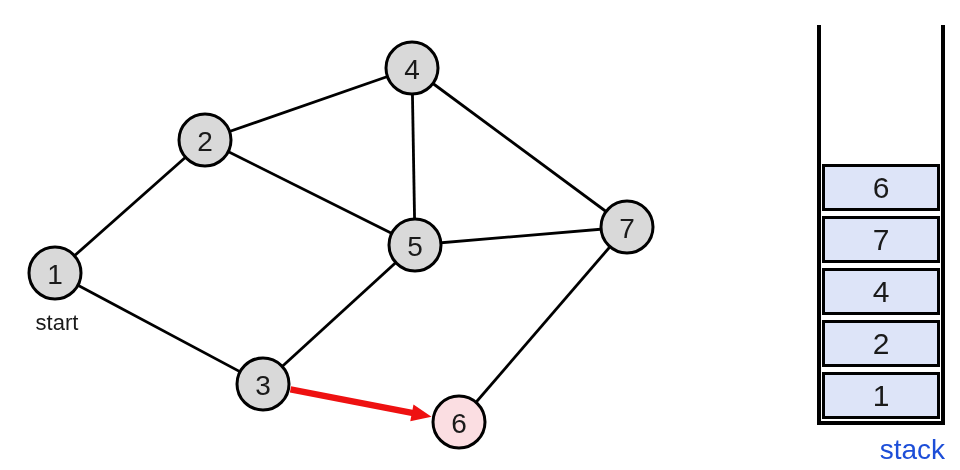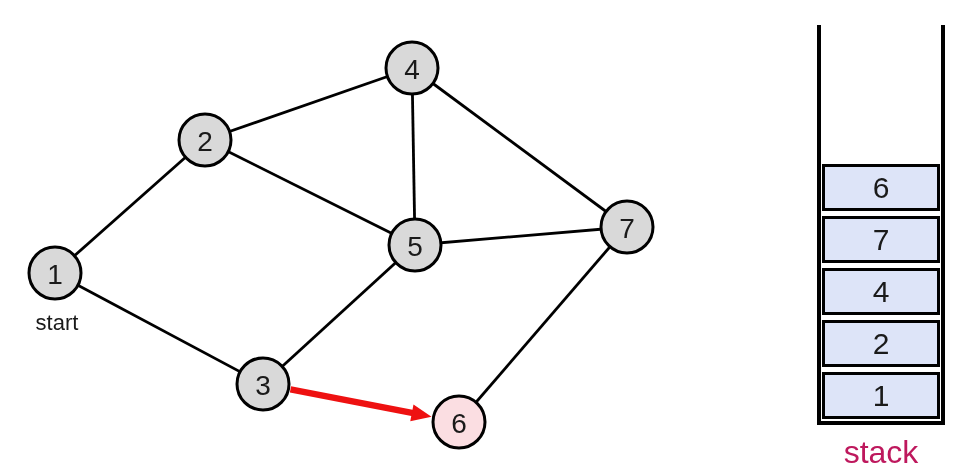--- a/index.html
+++ b/index.html
@@ -40,23 +40,23 @@
     border:3px solid #000;
     display:flex;align-items:center;justify-content:center;
     font-size:30px;
     color:#1a1a1a;
     background:#dde4f8;
   }
   .stack-label{
     position:absolute;
     left:817px;top:434px;
     width:128px;
-    text-align:center;
-    font-size:32px;
-    color:#be185d;
+    text-align:right;
+    font-size:28px;
+    color:#1d4ed8;
   }
 </style>
 </head>
 <body>
 
 <div class="scene">
 
   <svg id="graph-svg" width="960" height="470" viewBox="0 0 960 470">
       <line x1="55" y1="273" x2="205" y2="140" stroke="#000000" stroke-width="2.8"></line>
       <line x1="55" y1="273" x2="263" y2="384" stroke="#000000" stroke-width="2.8"></line>

